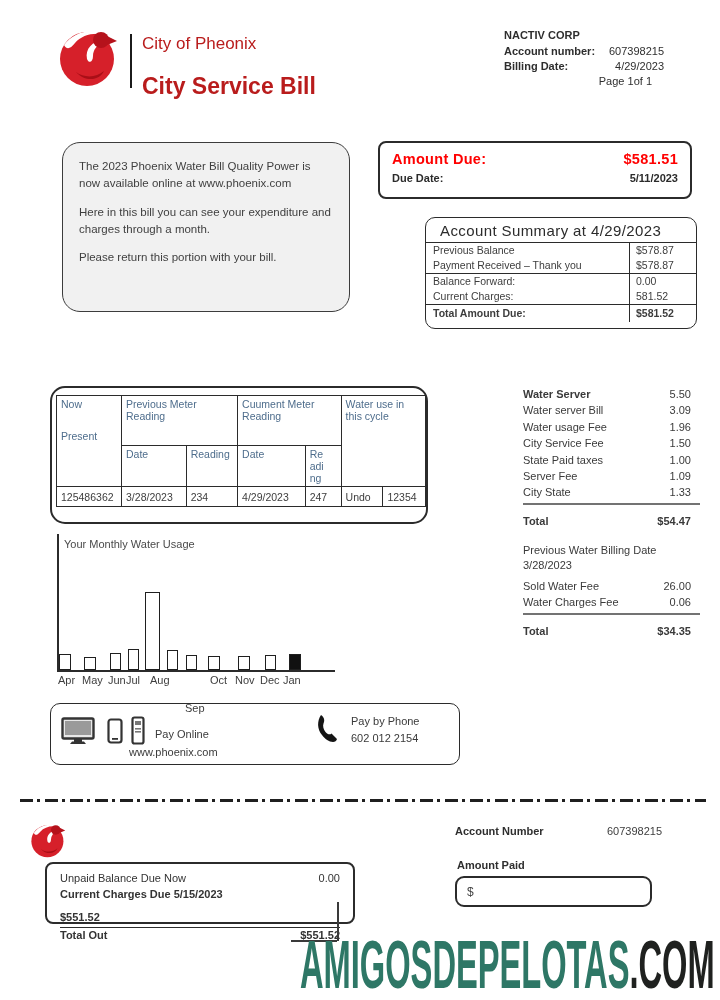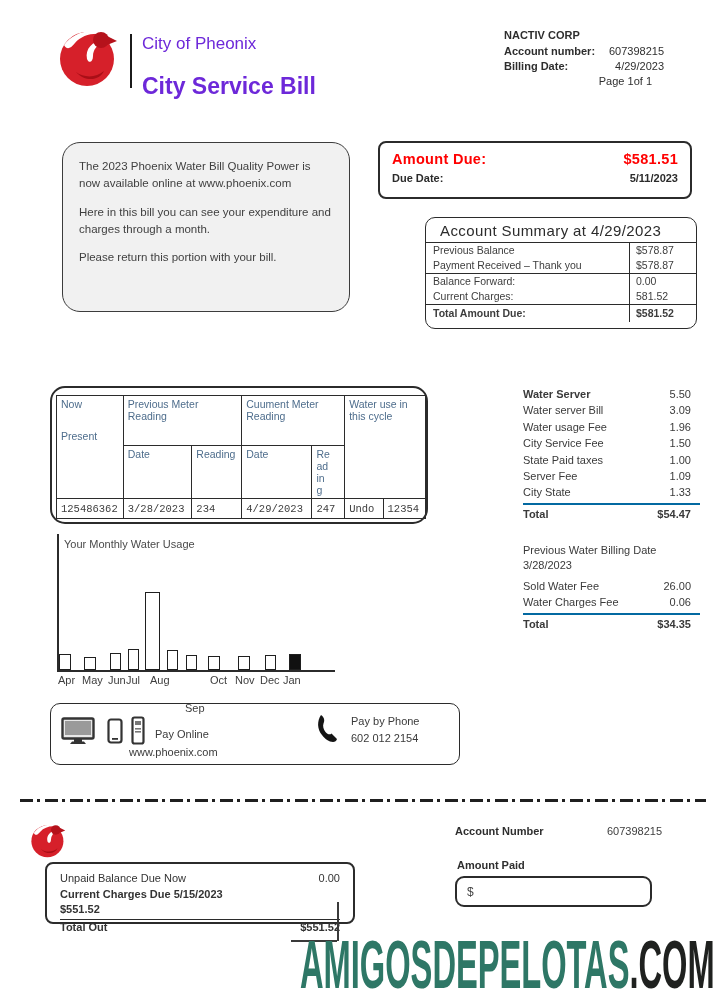--- a/index.html
+++ b/index.html
@@ -4,21 +4,21 @@
 <style>
   * { margin:0; padding:0; box-sizing:border-box; }
   body { background:#ffffff; font-family:"Liberation Sans", sans-serif; }
   .page { position:relative; width:720px; height:1000px; background:#fff; overflow:hidden; color:#3d3d3d; }
 
   
   .logo { position:absolute; }
   .logo-main { left:56px; top:26px; width:64px; height:62px; }
   .logo-small { left:29px; top:821px; width:38px; height:38px; }
   .hdr-divider { position:absolute; left:130px; top:34px; width:2px; height:54px; background:#1b1b1b; }
-  .hdr-titles { position:absolute; left:142px; top:34px; color:#6d28d9; }
+  .hdr-titles { position:absolute; left:142px; top:34px; color:#b91c1c; }
   .hdr-agency { font-size:17px; }
   .hdr-billtitle { font-size:23px; font-weight:bold; margin-top:19px; }
   .hdr-info { position:absolute; left:504px; top:29px; width:160px; font-size:11px; color:#2e2e2e; }
   .hdr-customer { font-weight:bold; margin-bottom:3px; }
   .hdr-row { display:flex; justify-content:space-between; line-height:15px; }
   .hdr-row .lbl { font-weight:bold; }
   .hdr-page { text-align:right; padding-right:12px; line-height:15px; }
 
   
   .notice { position:absolute; left:62px; top:142px; width:288px; height:170px;
@@ -42,33 +42,33 @@
   .srow .sv { width:67px; border-left:1.6px solid #2b2b2b; padding-left:6px; }
   .srow.sep { border-top:1.4px solid #2b2b2b; }
   .srow.total { border-top:1.8px solid #2b2b2b; font-weight:bold; line-height:17px; }
 
   
   .meter-box { position:absolute; left:50px; top:386px; width:378px; height:138px;
                border:2px solid #2b2b2b; border-radius:15px; }
   .meter-table { position:absolute; left:4px; top:7px; border-collapse:collapse; font-size:10.5px; table-layout:fixed; }
   .meter-table th, .meter-table td { border:1.6px solid #2b2b2b; padding:2px 4px; text-align:left; vertical-align:top; font-weight:normal; }
   .meter-table th { color:#4e6d8c; }
-  .meter-table td { color:#3d3d3d;font-family:Liberation Mono, monospace; }
+  .meter-table td { color:#3d3d3d; }
   .c1{width:71px;} .c2{width:80px;} .c3{width:57px;} .c4{width:88px;} .c5{width:52px;} .c6{width:55px;} .c7{width:50px;}
   .r1 th { height:50px; }
   .r2 th { height:32px; }
   .r3 td { height:20px; vertical-align:middle; }
   .wrapcell { word-break:break-all; padding-right:14px !important; }
   .nowcell .gap { display:block; height:20px; }
 
   
   .charges { position:absolute; left:523px; top:386px; width:177px; font-size:11px; color:#3a3a3a; }
   .crow { display:flex; justify-content:space-between; line-height:16.4px; padding-right:9px; }
   .crow.first .cl { font-weight:bold; }
-  .crow.totalrow { border-top:2px solid #0369a1; font-weight:bold; margin-top:2px; padding-top:1px; padding-right:9px; }
+  .crow.totalrow { border-top:2px solid #737373; font-weight:bold; margin-top:2px; padding-top:8px; padding-right:9px; }
 
   .prevbill { position:absolute; left:523px; top:543px; width:177px; font-size:11px; color:#3a3a3a; }
   .prevbill .pbl1 { line-height:15px; }
   .prevbill .pbl2 { line-height:15px; margin-bottom:5px; }
   .period-total { position:absolute; left:523px; top:656px; width:190px; font-size:11px; font-weight:bold; color:#2f2f2f; line-height:16px; }
 
   
   .chart { position:absolute; left:57px; top:533px; width:282px; height:155px; }
   .chart-title { position:absolute; left:7px; top:5px; font-size:11px; color:#4a4a4a; }
   .chart-yaxis { position:absolute; left:0; top:1px; width:2px; height:138px; background:#2b2b2b; }
@@ -90,21 +90,21 @@
   .icon-monitor { left:10px; top:13px; }
   .icon-tablet  { left:56px; top:14px; }
   .icon-mobile  { left:80px; top:12px; }
   .icon-handset { left:262px; top:9px; }
 
   
   .perf { position:absolute; left:20px; top:799px; width:686px; height:3px;
           background:repeating-linear-gradient(90deg,#1f1f1f 0 13px,transparent 13px 17px,#1f1f1f 17px 20px,transparent 20px 25px); }
   .stub-box { position:absolute; left:45px; top:862px; width:310px; height:62px;
               border:2px solid #2b2b2b; border-radius:8px; padding:7px 13px 0; font-size:11px; color:#333; }
-  .stub-row { display:flex; justify-content:space-between; line-height:15.5px; }
+  .stub-row { display:flex; justify-content:space-between; line-height:15.5px;gap:8px; }
   .stub-row.b { font-weight:bold; }
   .stub-row.underline { border-bottom:1.6px solid #2b2b2b; padding-bottom:1px;flex-direction:column; }
   .stub-acct { position:absolute; left:455px; top:825px; width:207px; display:flex; justify-content:space-between; font-size:11px; }
   .stub-acct .lbl { font-weight:bold; color:#2e2e2e; }
   .amount-paid-label { position:absolute; left:457px; top:859px; font-size:11px; font-weight:bold; color:#2e2e2e; }
   .amount-input { position:absolute; left:455px; top:876px; width:197px; height:31px;
                   border:2px solid #2b2b2b; border-radius:9px; font-size:12px; color:#444;
                   padding-left:10px; display:flex; align-items:center; background:#fff; }
 
   

